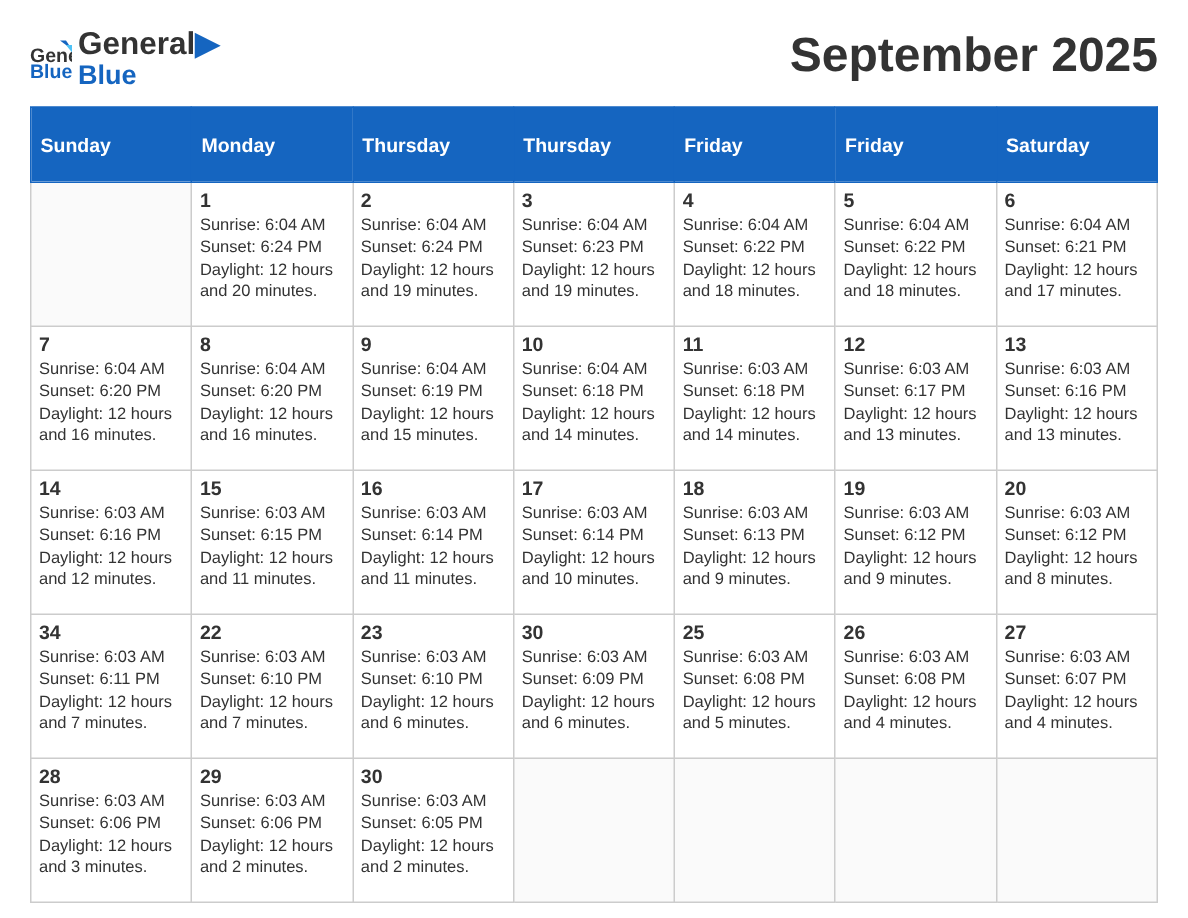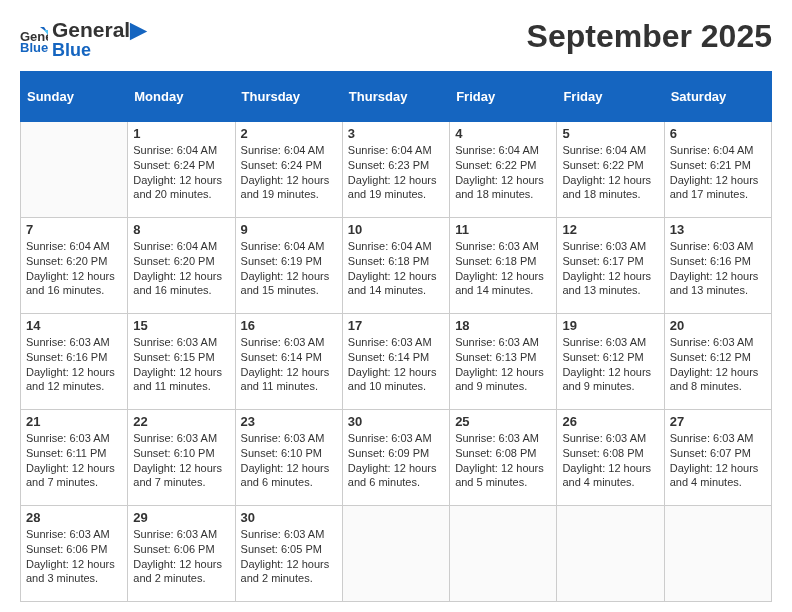--- a/index.html
+++ b/index.html
@@ -261,21 +261,21 @@
           <td>
             <span class="day-num">20</span>
             <div class="day-info" style="white-space: pre-line;">Sunrise: 6:03 AM
 Sunset: 6:12 PM
 Daylight: 12 hours
 and 8 minutes.</div>
           </td>
         </tr>
         <tr class="week-row">
           <td>
-            <span class="day-num">21</span>
+            <span class="day-num">34</span>
             <div class="day-info" style="white-space: pre-line;">Sunrise: 6:03 AM
 Sunset: 6:11 PM
 Daylight: 12 hours
 and 7 minutes.</div>
           </td>
           <td>
             <span class="day-num">22</span>
             <div class="day-info" style="white-space: pre-line;">Sunrise: 6:03 AM
 Sunset: 6:10 PM
 Daylight: 12 hours

